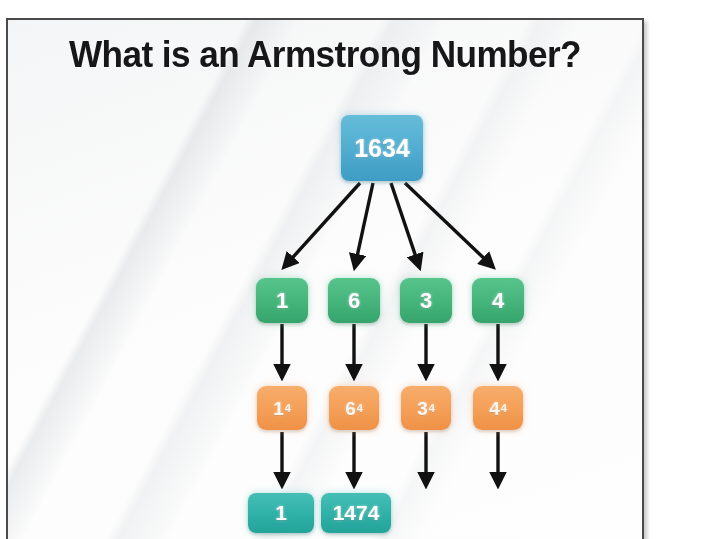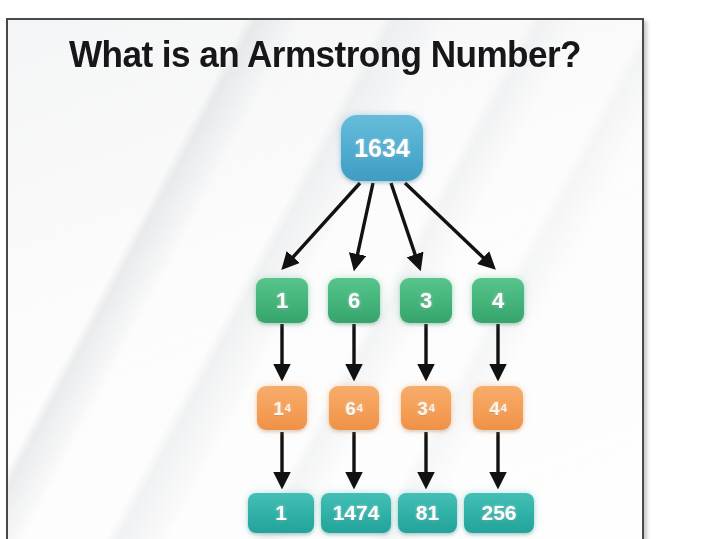--- a/index.html
+++ b/index.html
@@ -80,21 +80,21 @@
     font-weight: bold;
     text-shadow: 0 0 3px rgba(255,255,255,0.55), 0 1px 1px rgba(0,0,0,0.18);
     border-radius: 9px;
     z-index: 3;
   }
 
   .node-root {
     width: 82px;
     height: 66px;
     font-size: 25px;
-    border-radius: 16px;
+    border-radius: 8px;
     background: linear-gradient(180deg, #66bcd9 0%, #4facd0 55%, #3f9cc2 100%);
     box-shadow: 0 0 7px rgba(120,190,215,0.55), 0 2px 3px rgba(0,0,0,0.17);
     text-align: center;
   }
 
   .node-digit {
     width: 52px;
     height: 45px;
     font-size: 22px;
     background: linear-gradient(180deg, #57c48c 0%, #44b47b 55%, #36a46c 100%);
@@ -184,17 +184,15 @@
       <span class="base">3</span>
         <span class="exp">4</span>
     </div>
     <div class="node node-power" style="left:465px; top:366px;">
       <span class="base">4</span>
         <span class="exp">4</span>
     </div>
 
     <div class="node node-result" style="left:240px; top:473px; width:66px;">1</div>
     <div class="node node-result" style="left:313px; top:473px; width:70px;">1474</div>
-    <div class="node node-result" style="left:390px; top:473px; width:59px;">81</div>
-    <div class="node node-result" style="left:456px; top:473px; width:70px;">256</div>
 
   </div>
 </div>
 
 </body></html>

